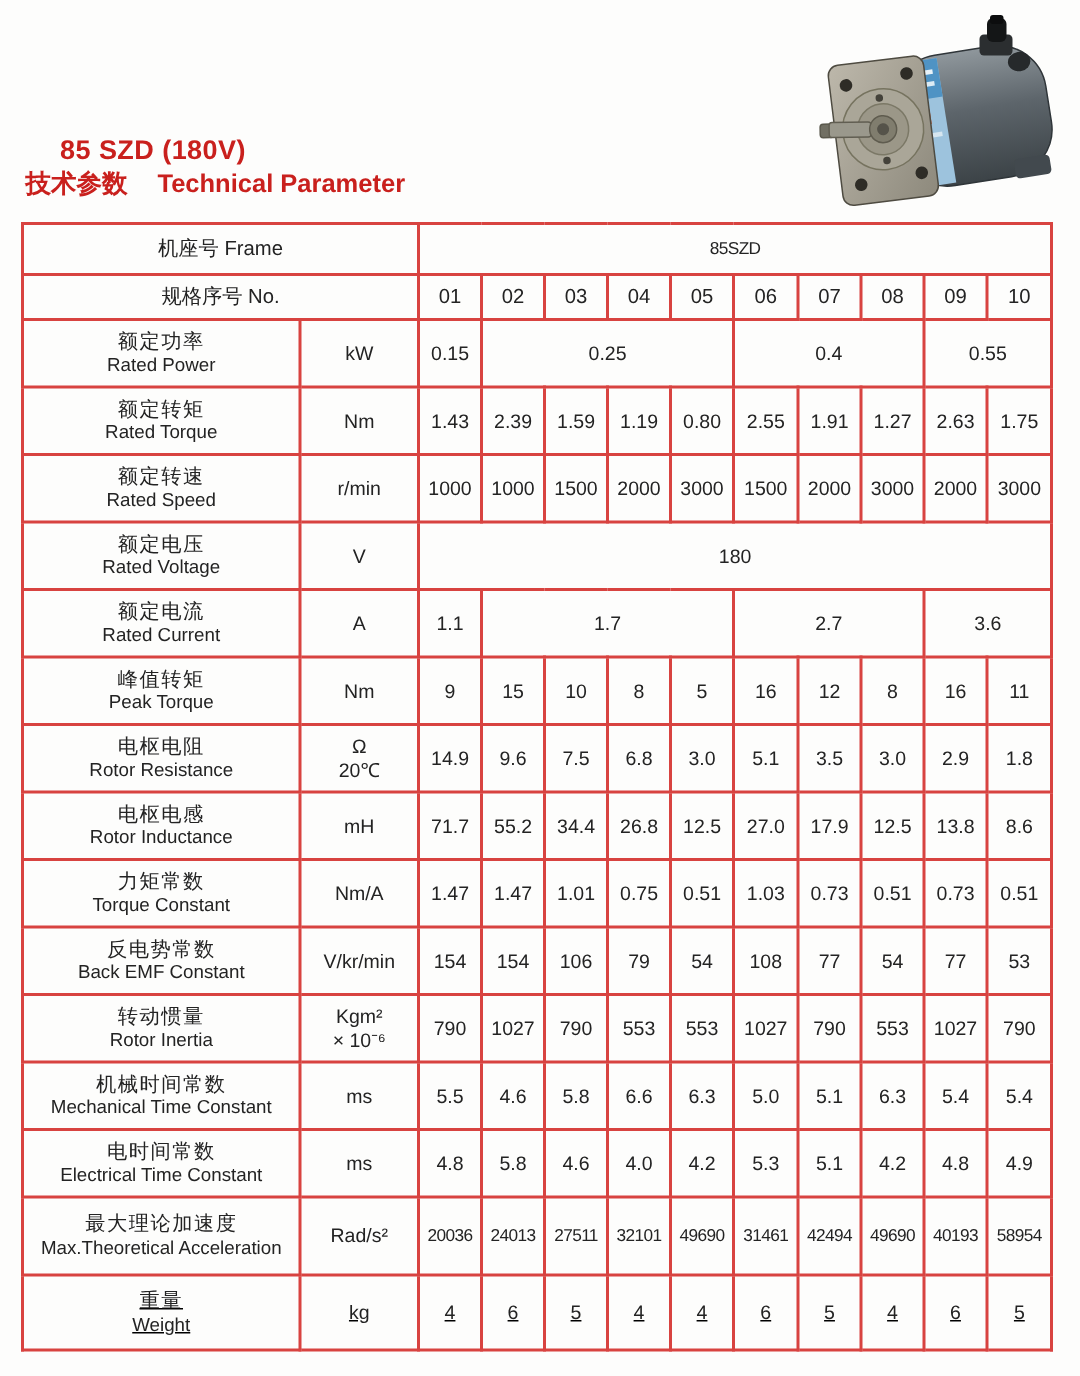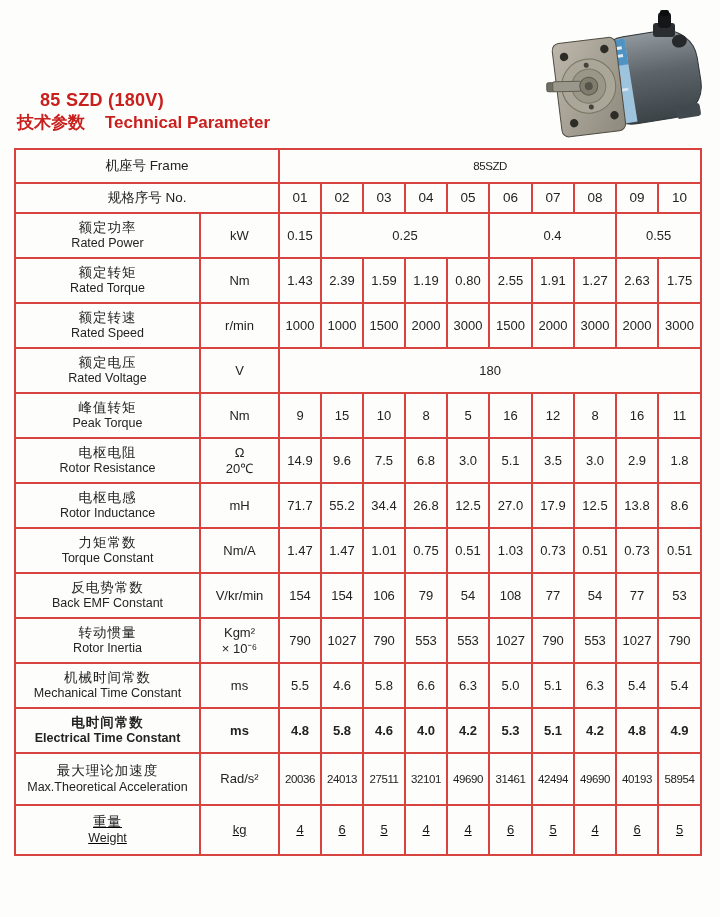--- a/index.html
+++ b/index.html
@@ -204,20 +204,33 @@
       <tr class="r-rated-voltage" style="height: 45px;">
         <td class="c-label" colspan="1">
           <div class="zh">额定电压</div>
           <div class="en">Rated Voltage</div>
         </td>
         <td class="c-unit">
           <div>V</div>
         </td>
         <td class="c-val" colspan="10">180</td>
       </tr>
+      <tr class="r-rated-current" style="height: 45px;">
+        <td class="c-label" colspan="1">
+          <div class="zh">额定电流</div>
+          <div class="en">Rated Current</div>
+        </td>
+        <td class="c-unit">
+          <div>A</div>
+        </td>
+        <td class="c-val">1.1</td>
+        <td class="c-val" colspan="4">1.7</td>
+        <td class="c-val" colspan="3">2.7</td>
+        <td class="c-val" colspan="2">3.6</td>
+      </tr>
       <tr class="r-peak-torque" style="height: 45px;">
         <td class="c-label" colspan="1">
           <div class="zh">峰值转矩</div>
           <div class="en">Peak Torque</div>
         </td>
         <td class="c-unit">
           <div>Nm</div>
         </td>
         <td class="c-val">9</td>
         <td class="c-val">15</td>
@@ -339,21 +352,21 @@
         <td class="c-val">4.6</td>
         <td class="c-val">5.8</td>
         <td class="c-val">6.6</td>
         <td class="c-val">6.3</td>
         <td class="c-val">5.0</td>
         <td class="c-val">5.1</td>
         <td class="c-val">6.3</td>
         <td class="c-val">5.4</td>
         <td class="c-val">5.4</td>
       </tr>
-      <tr class="r-electrical-time-constant" style="height: 45px; font-weight: bold;">
+      <tr class="r-electrical-time-constant" style="height: 45px;">
         <td class="c-label" colspan="1">
           <div class="zh">电时间常数</div>
           <div class="en">Electrical Time Constant</div>
         </td>
         <td class="c-unit">
           <div>ms</div>
         </td>
         <td class="c-val">4.8</td>
         <td class="c-val">5.8</td>
         <td class="c-val">4.6</td>

